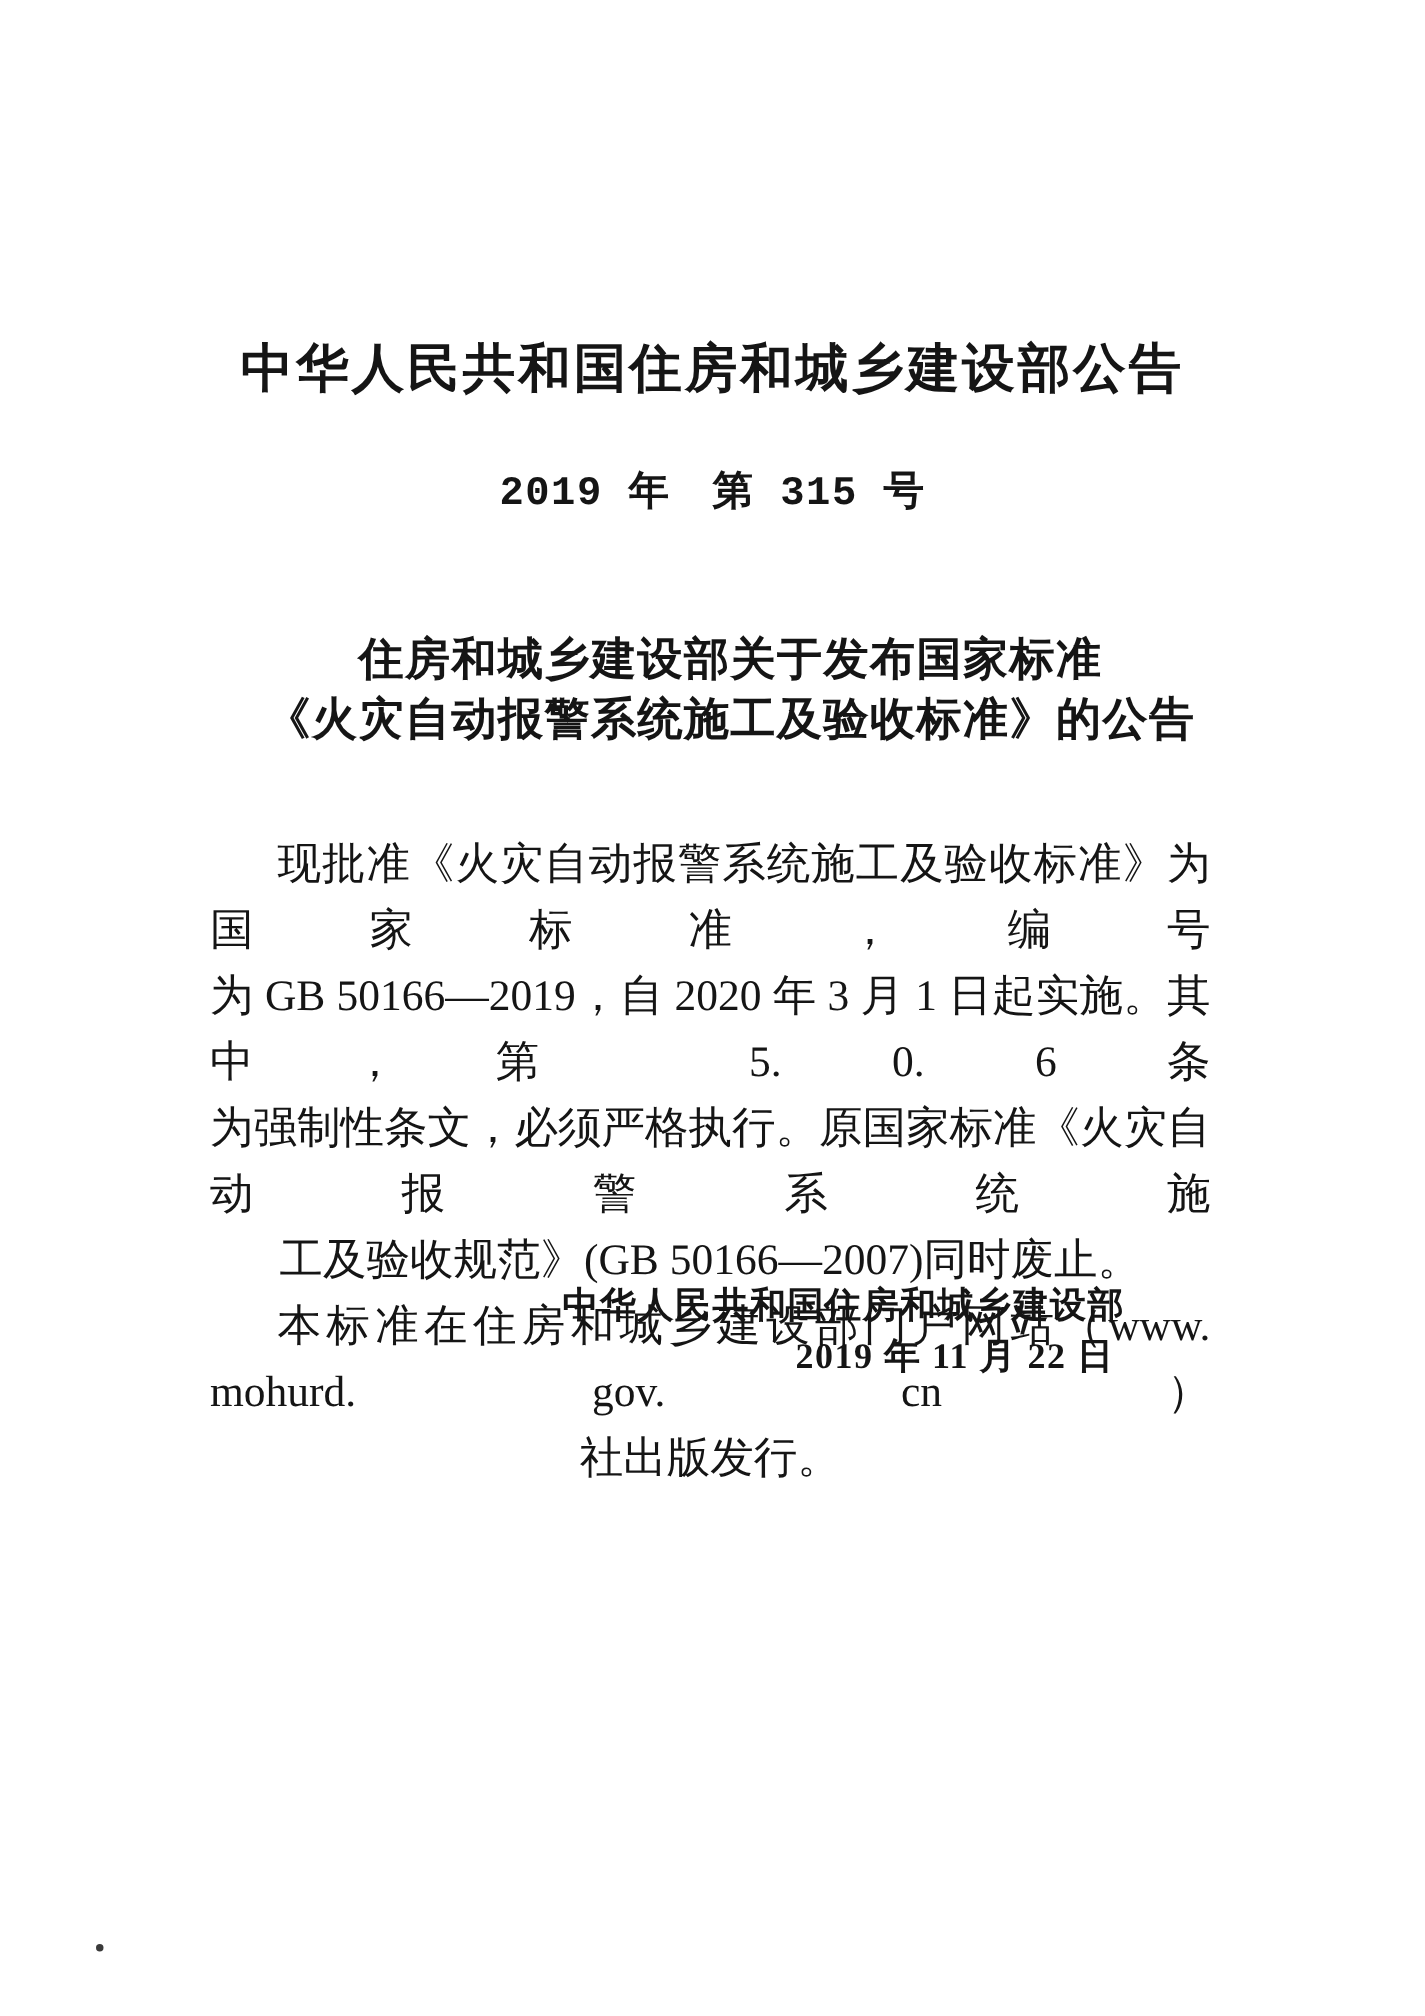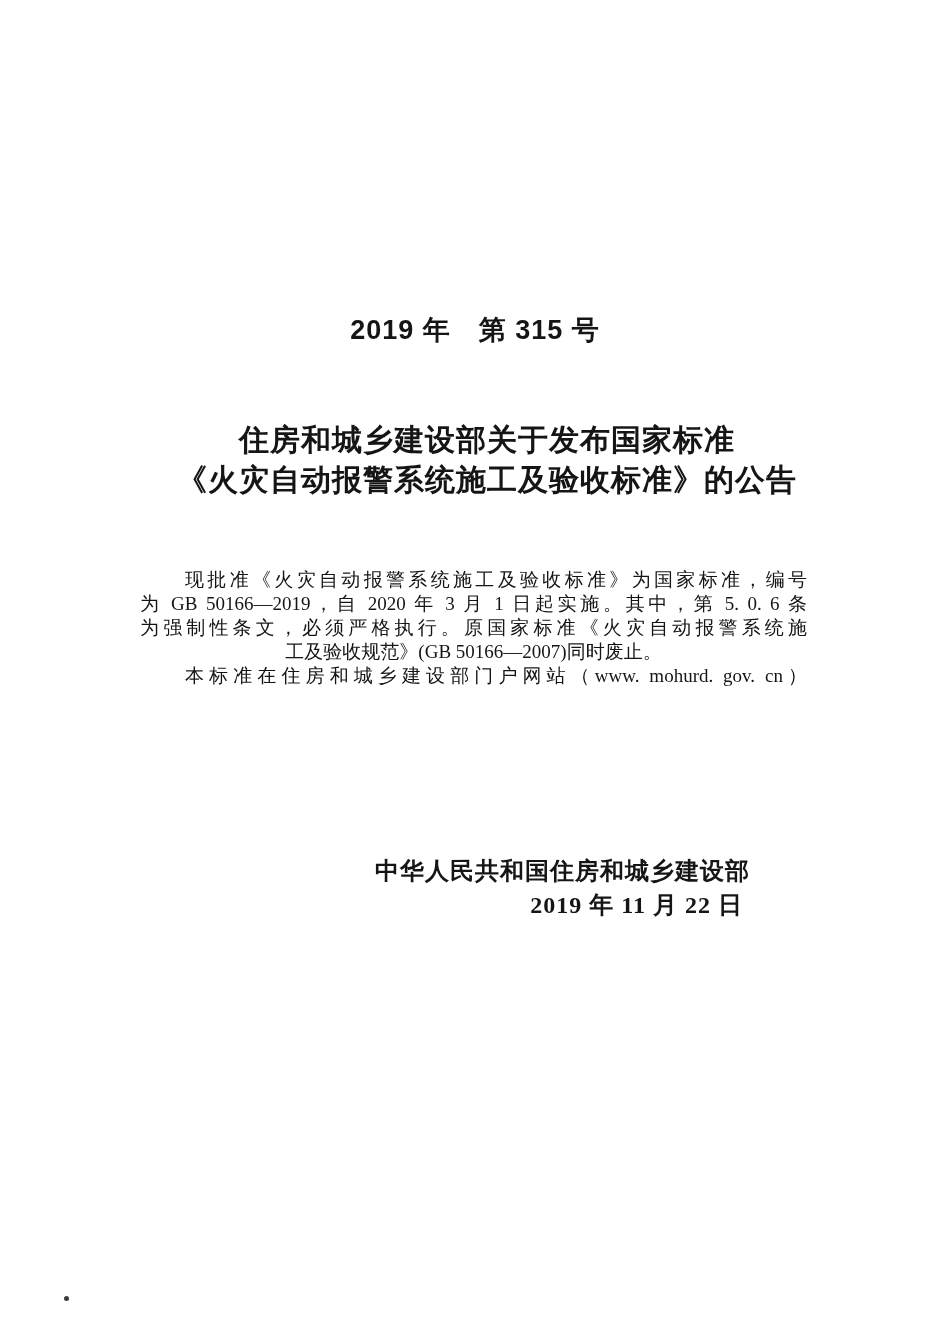--- a/index.html
+++ b/index.html
@@ -28,47 +28,47 @@
     font-size: 35px;
     letter-spacing: 2px;
     line-height: 40px;
   }
   .issue-no {
     position: absolute;
     top: 313px;
     left: 0;
     width: 100%;
     text-align: center;
-    font-family: Liberation Sans, sans-serif;
+    font-family: Liberation Mono, monospace;
     font-weight: bold;
     font-size: 27px;
     letter-spacing: 1px;
     line-height: 34px;
   }
   .subtitle {
     position: absolute;
     top: 420px;
     left: 0;
     width: 100%;
     text-align: center;
     font-family: "Liberation Serif", serif;
     font-weight: bold;
     font-size: 30px;
     letter-spacing: 1px;
     line-height: 40px;
     margin-left: 12px;
   }
   .body-text {
     position: absolute;
-    top: 568px;
+    top: 554px;
     left: 140px;
     width: 667px;
     font-family: "Liberation Serif", serif;
-    font-size: 19px;
-    line-height: 24px;
+    font-size: 29px;
+    line-height: 44px;
   }
   .body-line { text-align: center; }
   .body-line.fill {
     text-align: justify;
     text-align-last: justify;
   }
   .body-line.indent { text-indent: 45px; }
   .signature-block {
     position: absolute;
     top: 853px;
@@ -97,34 +97,36 @@
     height: 5px;
     border-radius: 50%;
     background: #3a3a3a;
   }
 </style>
 </head>
 <body>
 
 <div class="page">
 
+  <h1 class="doc-title">中华人民共和国住房和城乡建设部公告</h1>
 
   <div class="issue-no">2019 年　第 315 号</div>
 
   <div class="subtitle">
     <div class="subtitle-line">住房和城乡建设部关于发布国家标准</div>
     <div class="subtitle-line">《火灾自动报警系统施工及验收标准》的公告</div>
   </div>
 
   <div class="body-text">
     <div class="body-line indent fill">现批准《火灾自动报警系统施工及验收标准》为国家标准，编号</div>
     <div class="body-line fill">为 GB 50166—2019，自 2020 年 3 月 1 日起实施。其中，第 5. 0. 6 条</div>
     <div class="body-line fill">为强制性条文，必须严格执行。原国家标准《火灾自动报警系统施</div>
     <div class="body-line">工及验收规范》(GB 50166—2007)同时废止。</div>
     <div class="body-line indent fill">本标准在住房和城乡建设部门户网站（www. mohurd. gov. cn）</div>
+    <div class="body-line">社出版发行。</div>
   </div>
 
   <div class="signature-block">
     <div class="issuer">中华人民共和国住房和城乡建设部</div>
     <div class="issue-date">2019 年 11 月 22 日</div>
   </div>
 
   <div class="page-dot"></div>
 
 </div>

